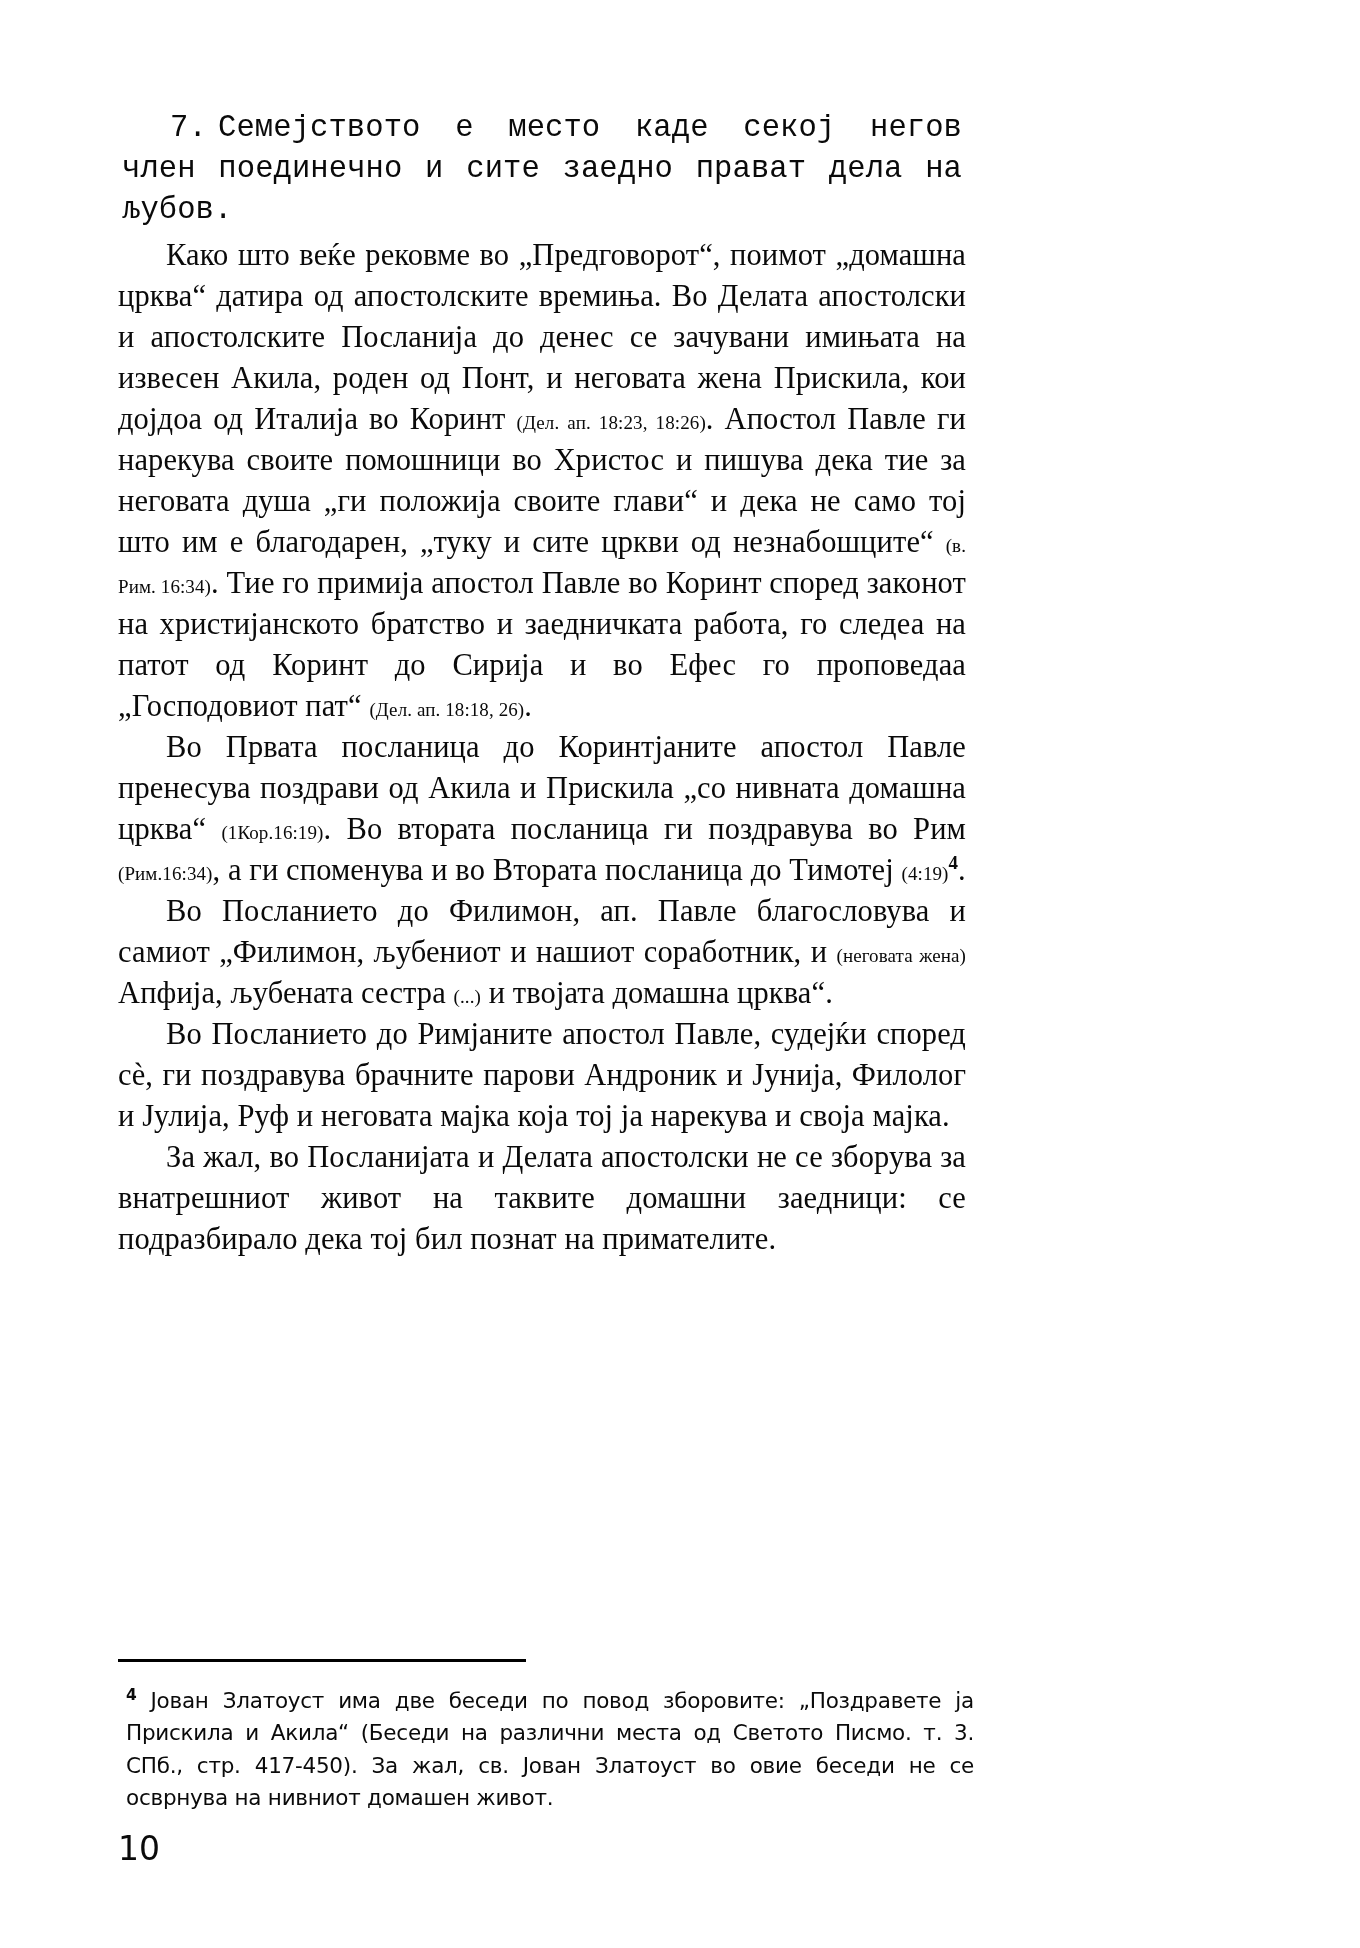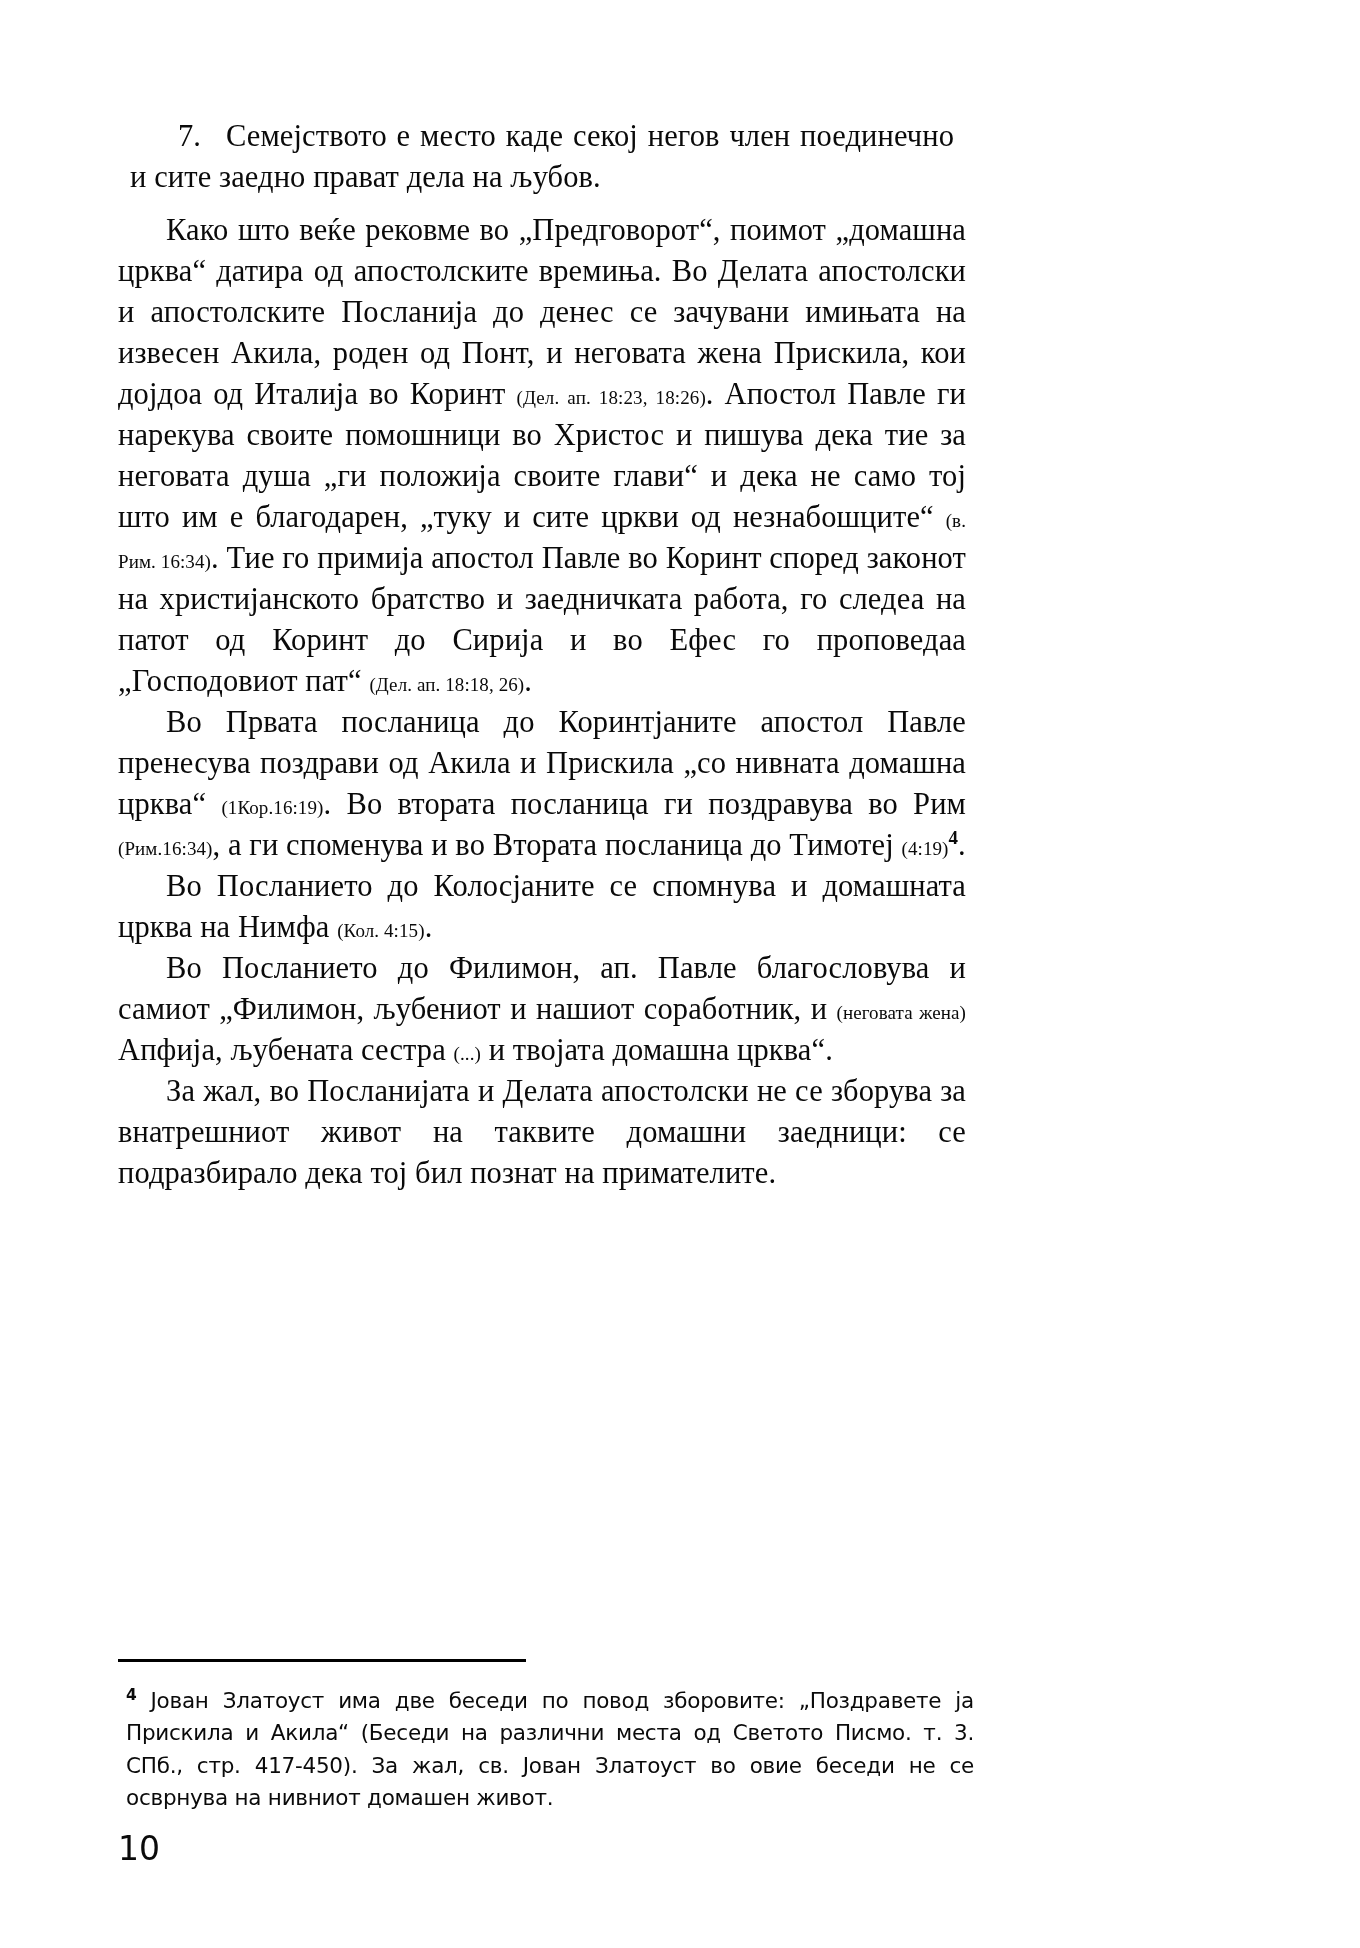--- a/index.html
+++ b/index.html
@@ -44,24 +44,25 @@
   }
 
   p.para {
     margin: 0;
     text-indent: 48px;
     text-align: justify;
   }
 
   
   p.para-numbered {
-    margin: 12px;
+    margin: 4px;
     text-indent: 0;
     padding-left: 0;
     text-align: justify;
+    font-family: Liberation Mono, monospace;
   }
   .item-number {
     display: inline-block;
     width: 48px;
     margin-left: 48px;
   }
 
   
   .ref {
     font-size: 19px;
@@ -120,24 +121,24 @@
 
   <div class="content">
     <div class="body-block">
 
       <p class="para-numbered"><span class="item-number">7.</span><span>Семејството е место каде секој негов член поединечно и сите заедно прават дела на љубов.</span></p>
 
       <p class="para"><span>Како што веќе рековме во „Предговорот“, поимот „домашна црква“ датира од апостолските времиња. Во Делата апостолски и апостолските Посланија до денес се зачувани имињата на извесен Акила, роден од Понт, и неговата жена Прискила, кои дојдоа од Италија во Коринт </span><span class="ref">(Дел. ап. 18:23, 18:26)</span><span>. Апостол Павле ги нарекува своите помошници во Христос и пишува дека тие за неговата душа „ги положија своите глави“ и дека не само тој што им е благодарен, „туку и сите цркви од незнабошците“ </span><span class="ref">(в. Рим. 16:34)</span><span>. Тие го примија апостол Павле во Коринт според законот на христијанското братство и заедничката работа, го следеа на патот од Коринт до Сирија и во Ефес го проповедаа „Господовиот пат“ </span><span class="ref">(Дел. ап. 18:18, 26)</span><span>.</span></p>
 
       <p class="para"><span>Во Првата посланица до Коринтјаните апостол Павле пренесува поздрави од Акила и Прискила „со нивната домашна црква“ </span><span class="ref">(1Кор.16:19)</span><span>. Во втората посланица ги поздравува во Рим </span><span class="ref">(Рим.16:34)</span><span>, а ги споменува и во Втората посланица до Тимотеј </span><span class="ref">(4:19)</span><sup class="fn-marker">4</sup><span>.</span></p>
 
-      <p class="para"><span>Во Посланието до Колосјаните се спомнува и домашната црква на Нимфа </span><span class="ref">(Кол. 4:15)</span><span>.</span></p>
 
       <p class="para"><span>Во Посланието до Филимон, ап. Павле благословува и самиот „Филимон, љубениот и нашиот соработник, и </span><span class="ref">(неговата жена)</span><span> Апфија, љубената сестра </span><span class="ref">(...)</span><span> и твојата домашна црква“.</span></p>
 
+      <p class="para">Во Посланието до Римјаните апостол Павле, судејќи според сѐ, ги поздравува брачните парови Андроник и Јунија, Филолог и Јулија, Руф и неговата мајка која тој ја нарекува и своја мајка.</p>
 
       <p class="para">За жал, во Посланијата и Делата апостолски не се зборува за внатрешниот живот на таквите домашни заедници: се подразбирало дека тој бил познат на примателите.</p>
 
 
     </div>
   </div>
 
   <div class="footnote-rule"></div>
 
   <div class="footnote"><sup>4</sup> <span>Јован Златоуст има две беседи по повод зборовите: „Поздравете ја Прискила и Акила“ (Беседи на различни места од Светото Писмо. т. 3. СПб., стр. 417-450). За жал, св. Јован Златоуст во овие беседи не се осврнува на нивниот домашен живот.</span></div>

